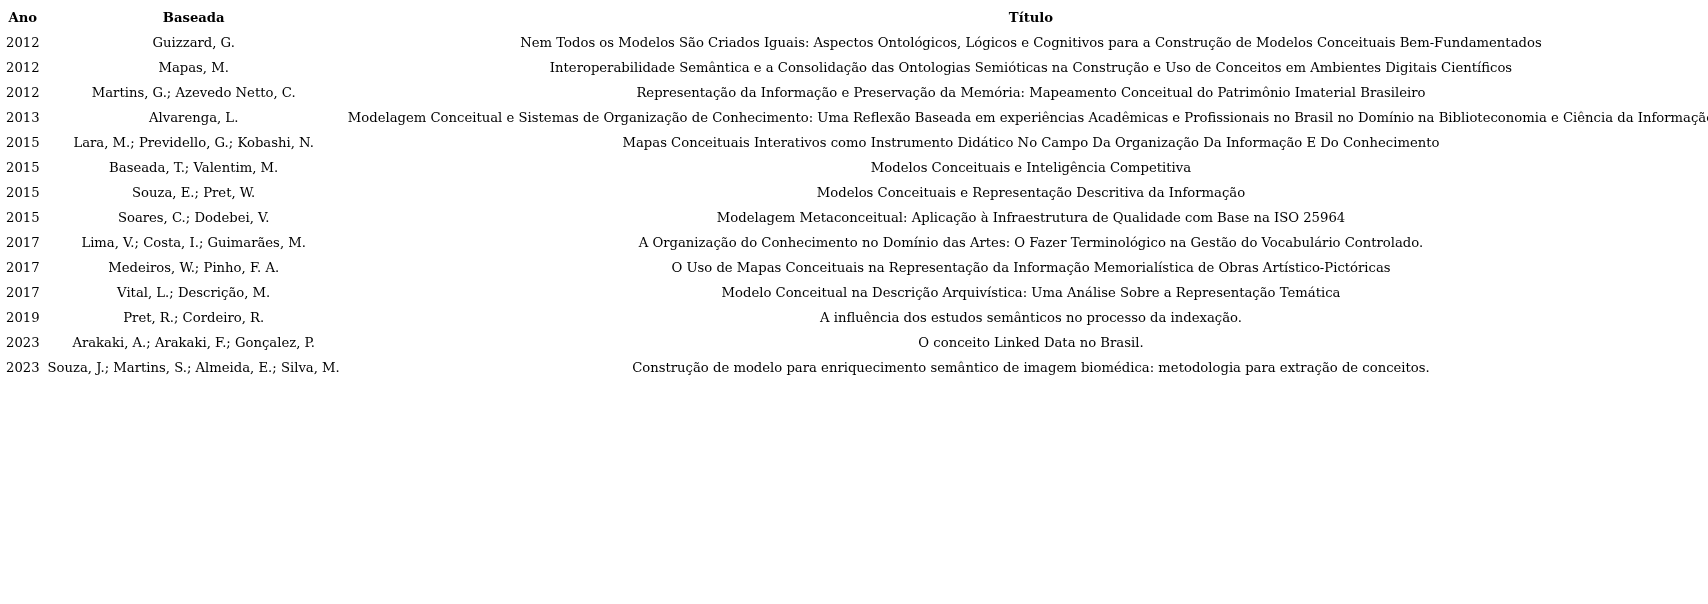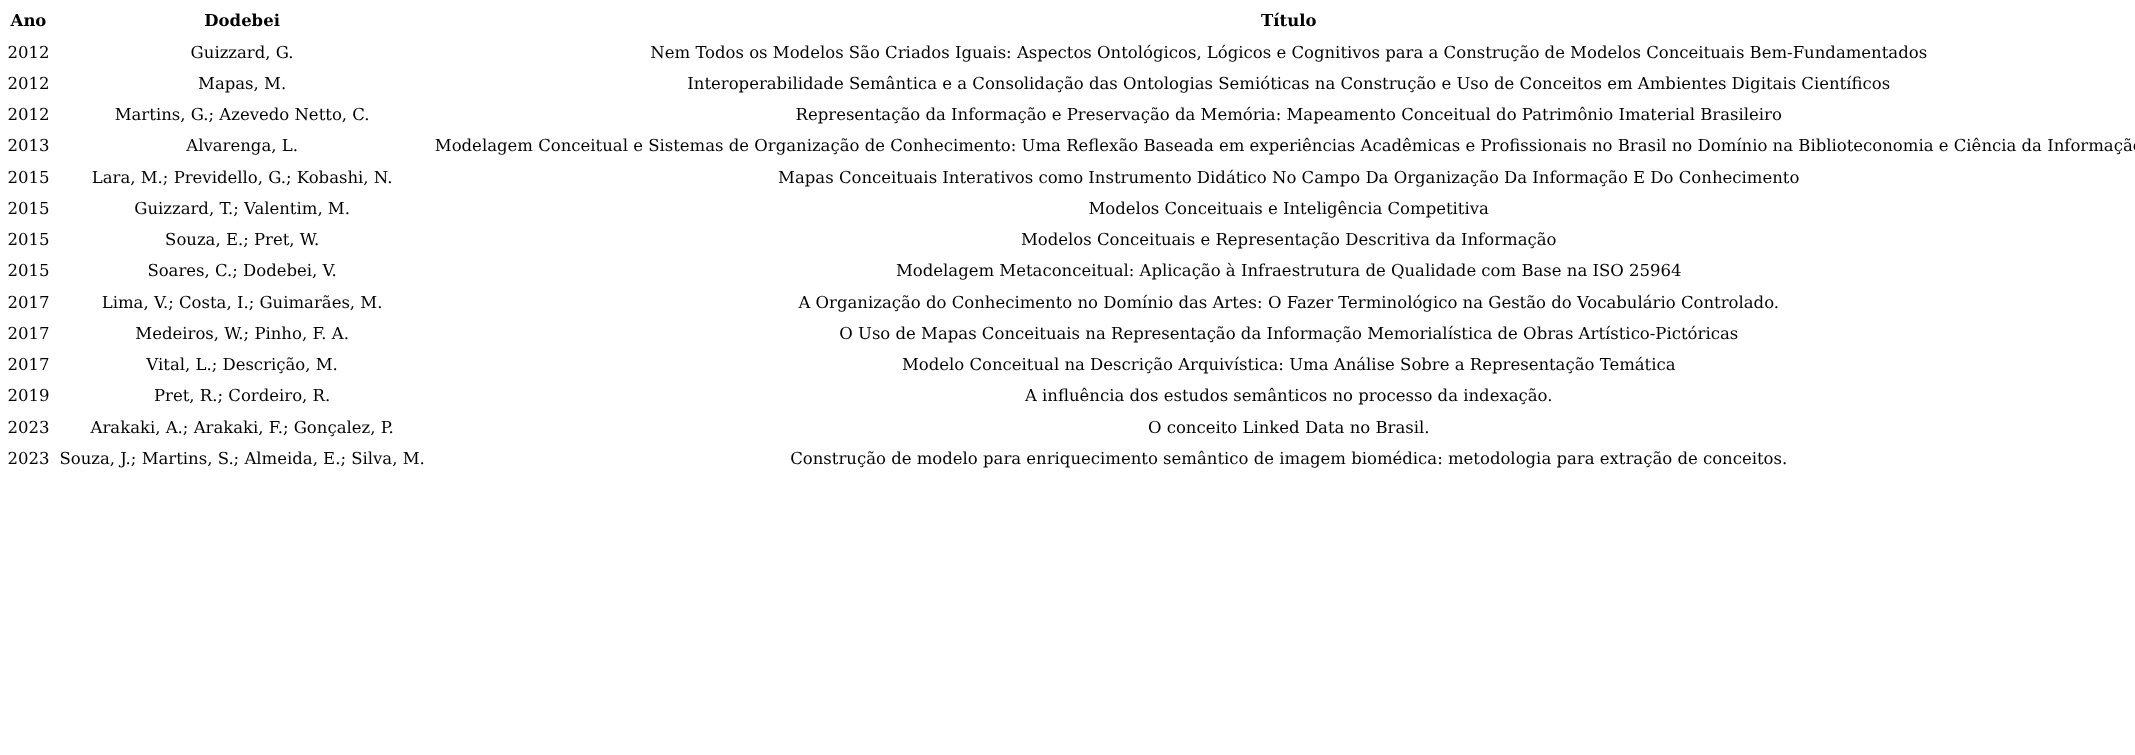--- a/index.html
+++ b/index.html
@@ -42,21 +42,21 @@
       margin-top: 24px;
     }
   </style>
 </head>
 <body>
 
 <table class="refs">
   <thead>
     <tr>
       <th class="col-ano">Ano</th>
-      <th class="col-autores">Dodebei</th>
+      <th class="col-autores">Baseada</th>
       <th class="col-titulo">Título</th>
     </tr>
   </thead>
   <tbody>
     <tr>
       <td class="col-ano">2012</td>
       <td class="col-autores">Guizzard, G.</td>
       <td class="col-titulo">Nem Todos os Modelos São Criados Iguais: Aspectos Ontológicos, Lógicos e Cognitivos para a Construção de Modelos Conceituais Bem-Fundamentados</td>
     </tr>
     <tr>
@@ -74,21 +74,21 @@
       <td class="col-autores">Alvarenga, L.</td>
       <td class="col-titulo">Modelagem Conceitual e Sistemas de Organização de Conhecimento: Uma Reflexão Baseada em experiências Acadêmicas e Profissionais no Brasil no Domínio na Biblioteconomia e Ciência da Informação</td>
     </tr>
     <tr>
       <td class="col-ano">2015</td>
       <td class="col-autores">Lara, M.; Previdello, G.; Kobashi, N.</td>
       <td class="col-titulo">Mapas Conceituais Interativos como Instrumento Didático No Campo Da Organização Da Informação E Do Conhecimento</td>
     </tr>
     <tr>
       <td class="col-ano">2015</td>
-      <td class="col-autores">Guizzard, T.; Valentim, M.</td>
+      <td class="col-autores">Baseada, T.; Valentim, M.</td>
       <td class="col-titulo">Modelos Conceituais e Inteligência Competitiva</td>
     </tr>
     <tr>
       <td class="col-ano">2015</td>
       <td class="col-autores">Souza, E.; Pret, W.</td>
       <td class="col-titulo">Modelos Conceituais e Representação Descritiva da Informação</td>
     </tr>
     <tr>
       <td class="col-ano">2015</td>
       <td class="col-autores">Soares, C.; Dodebei, V.</td>

